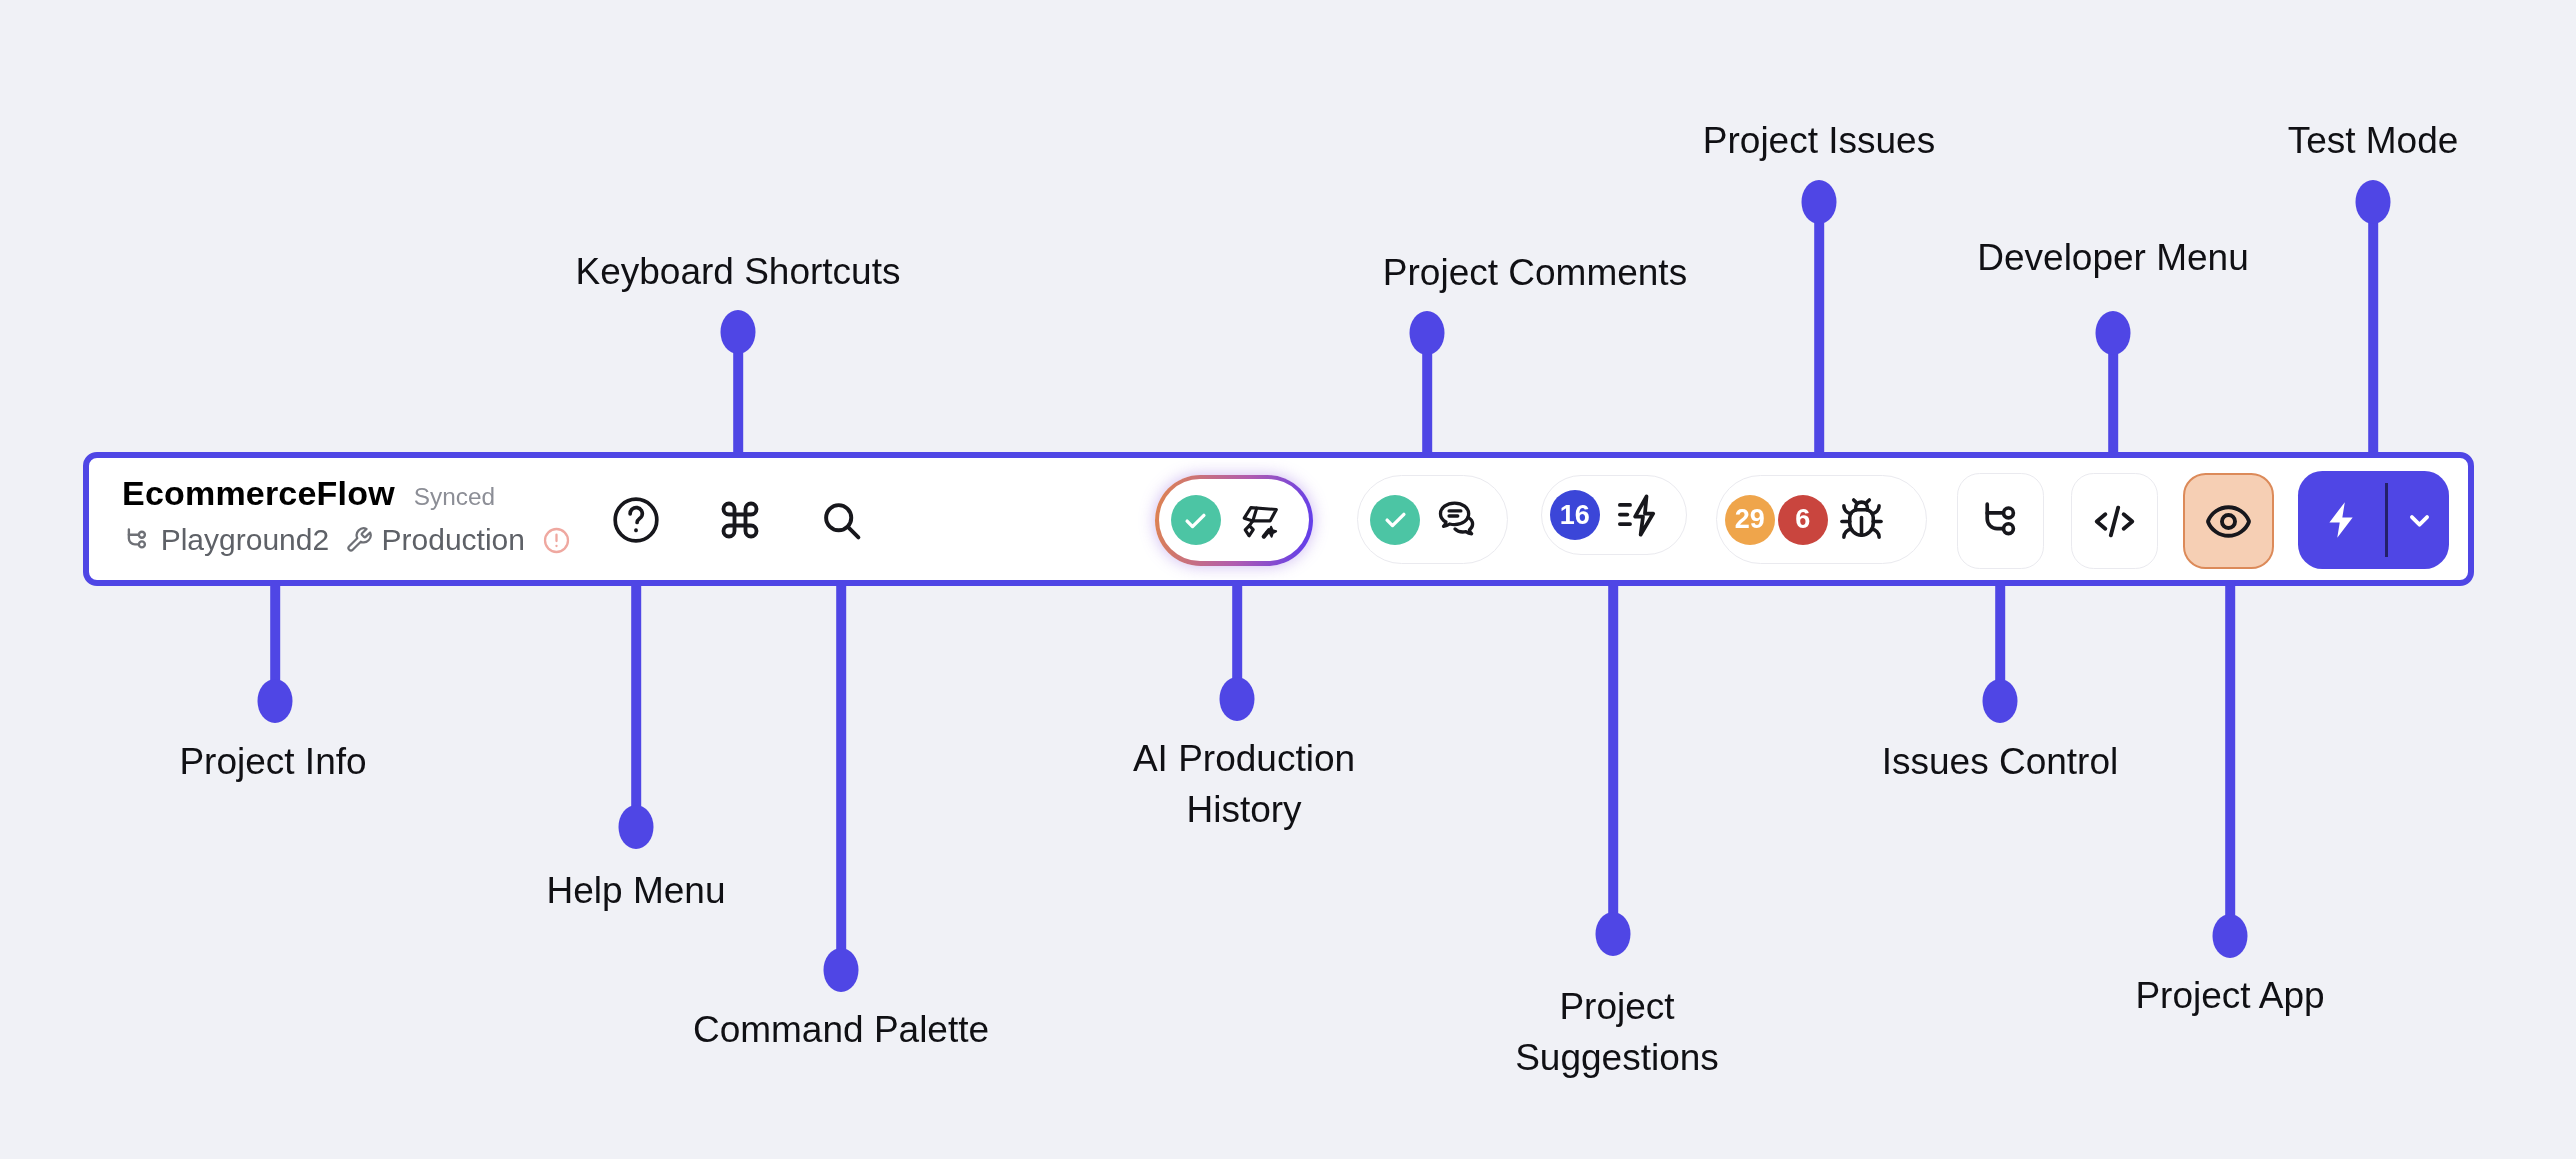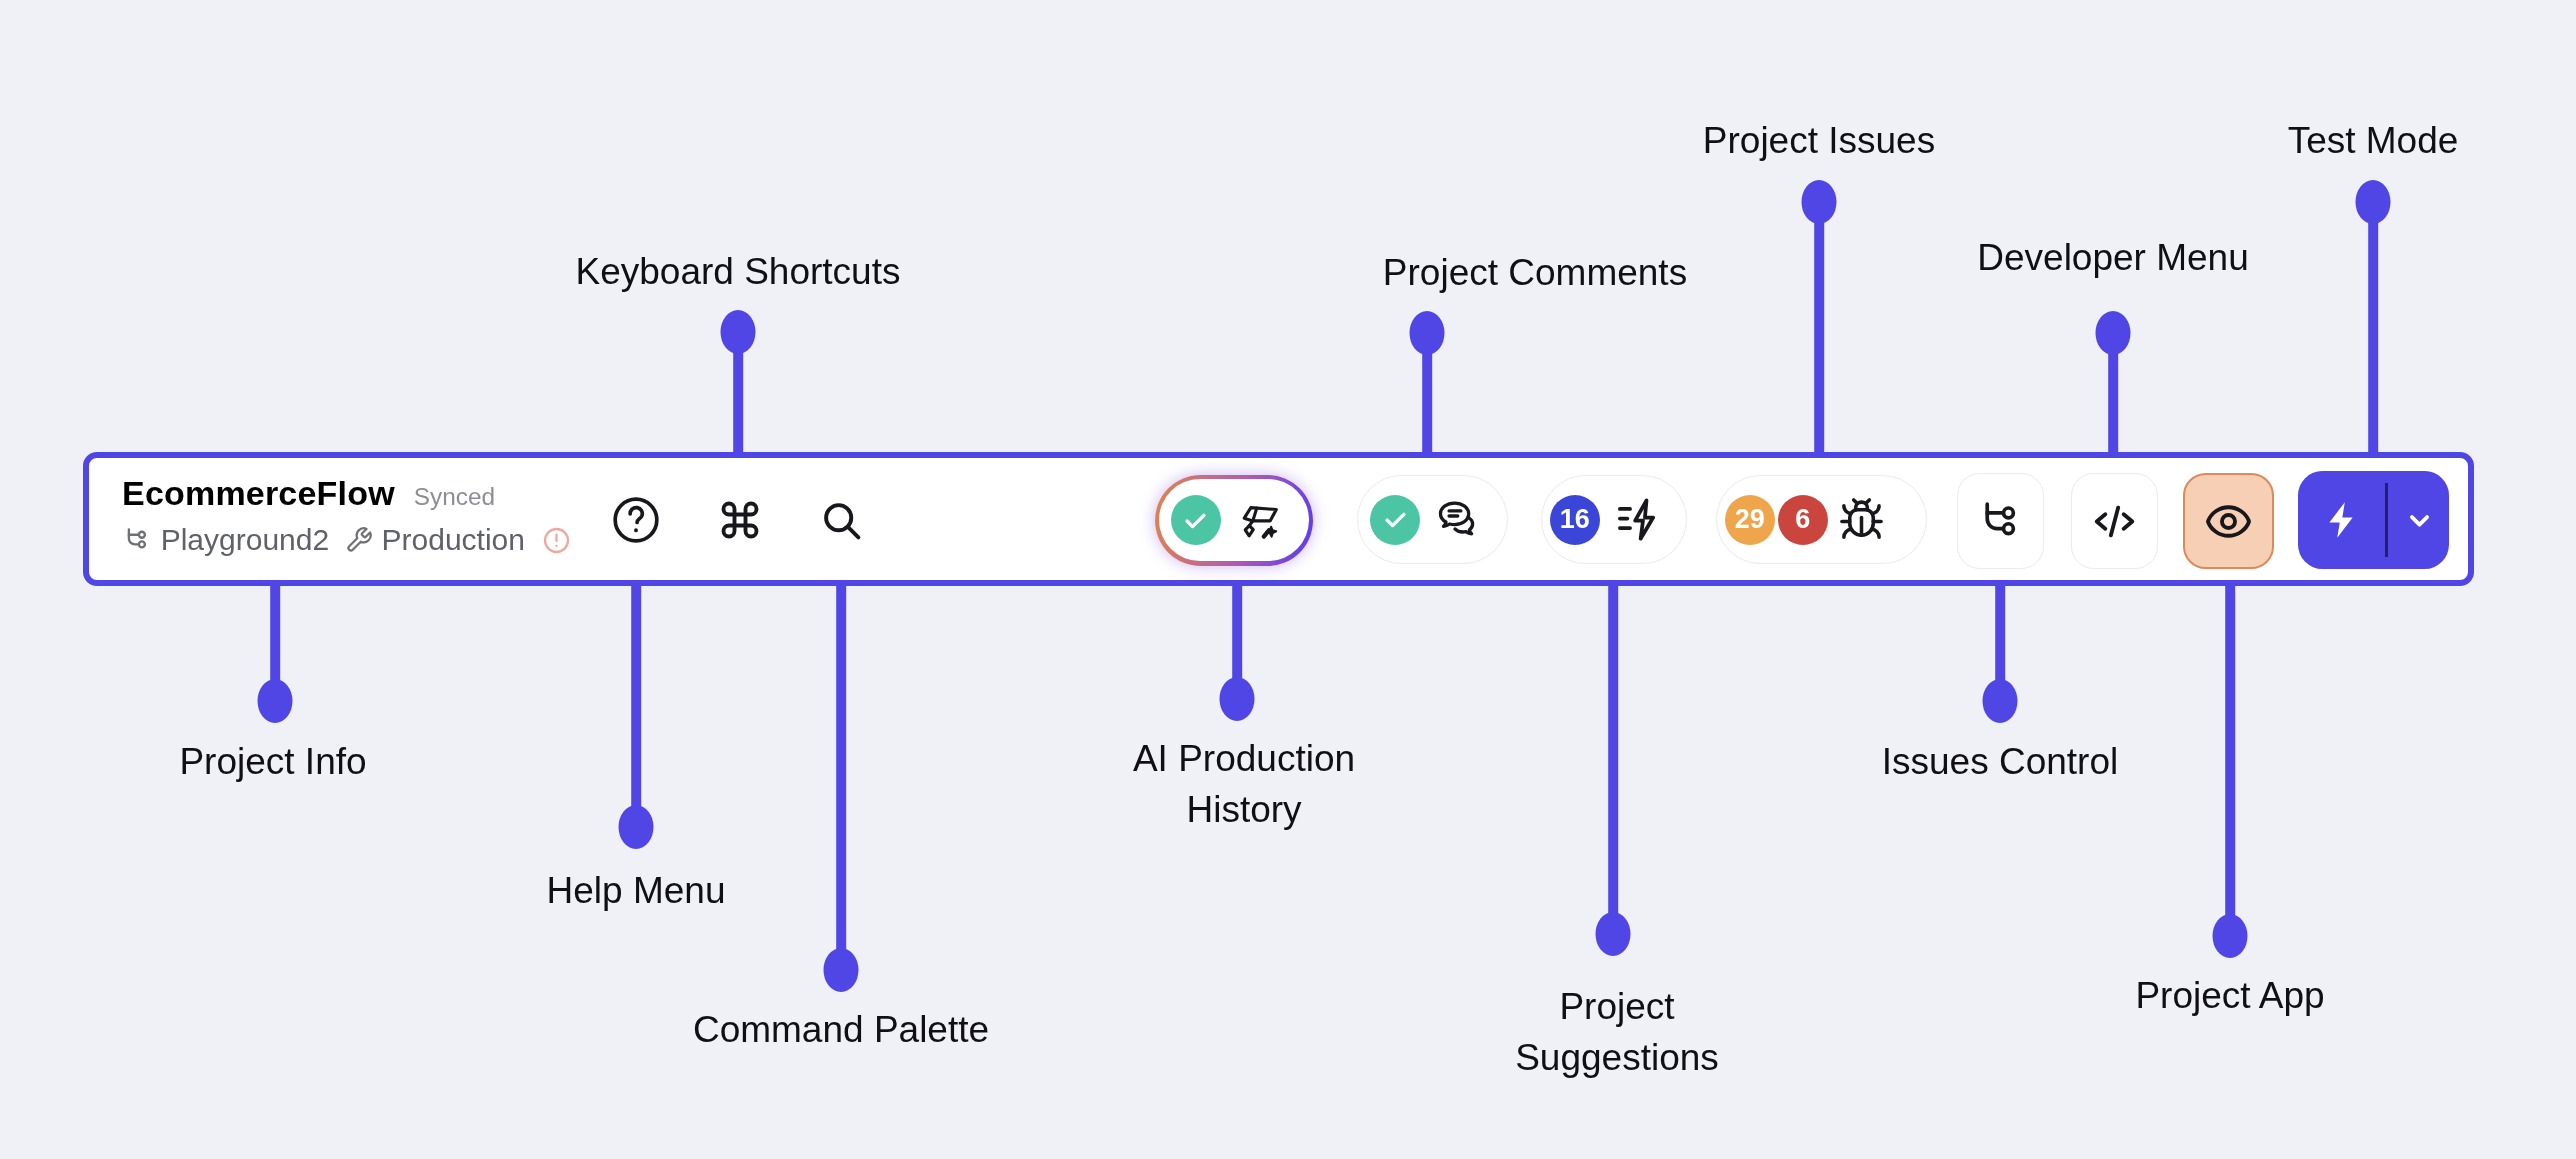--- a/index.html
+++ b/index.html
@@ -173,21 +173,21 @@
       <span>
         <svg width="47" height="47" viewBox="0 0 24 24" fill="none" stroke="#17171C" stroke-width="1.7" stroke-linecap="round" stroke-linejoin="round">
           <path d="M10 3.6c-4 0-7.2 2.4-7.2 5.4 0 1.8 1.1 3.3 2.8 4.3-.1.8-.5 1.6-1.2 2.2 1.2-.1 2.3-.6 3.1-1.2.8.2 1.6.3 2.5.3 4 0 7.2-2.4 7.2-5.5S14 3.6 10 3.6z"></path>
           <path d="M7.2 7.6h6"></path>
             <path d="M7.2 10.2h4.4"></path>
           <path d="M16.9 10.9c1.4.8 2.3 2 2.3 3.4 0 1.2-.6 2.2-1.6 3 .1.8.5 1.5 1.1 2-1.1-.1-2.1-.5-2.9-1.1-.5.1-1 .2-1.6.2-1.6 0-3.1-.6-4-1.6"></path>
         </svg>
       </span>
     </div>
 
-    <div class="abs pill" style="left:1452px;top:17.4px;width:146px;height:89px;gap:14px;padding-left:7.8px;">
+    <div class="abs pill" style="left:1452px;top:17.4px;width:146px;height:80px;gap:14px;padding-left:7.8px;">
       <span class="badge badge-blue">16</span>
       <span>
         <svg width="47" height="47" viewBox="0 0 24 24" fill="none" stroke="#17171C" stroke-width="1.9" stroke-linecap="round" stroke-linejoin="round">
           <path d="M3 6.6h5.2"></path>
             <path d="M3 11.5h3.8"></path>
             <path d="M3 16.4h5.2"></path>
           <path d="M16.6 2.2 10.8 12.6h4l-1.2 9.2 6.4-10.8h-4.2z"></path>
         </svg>
       </span>
     </div>

